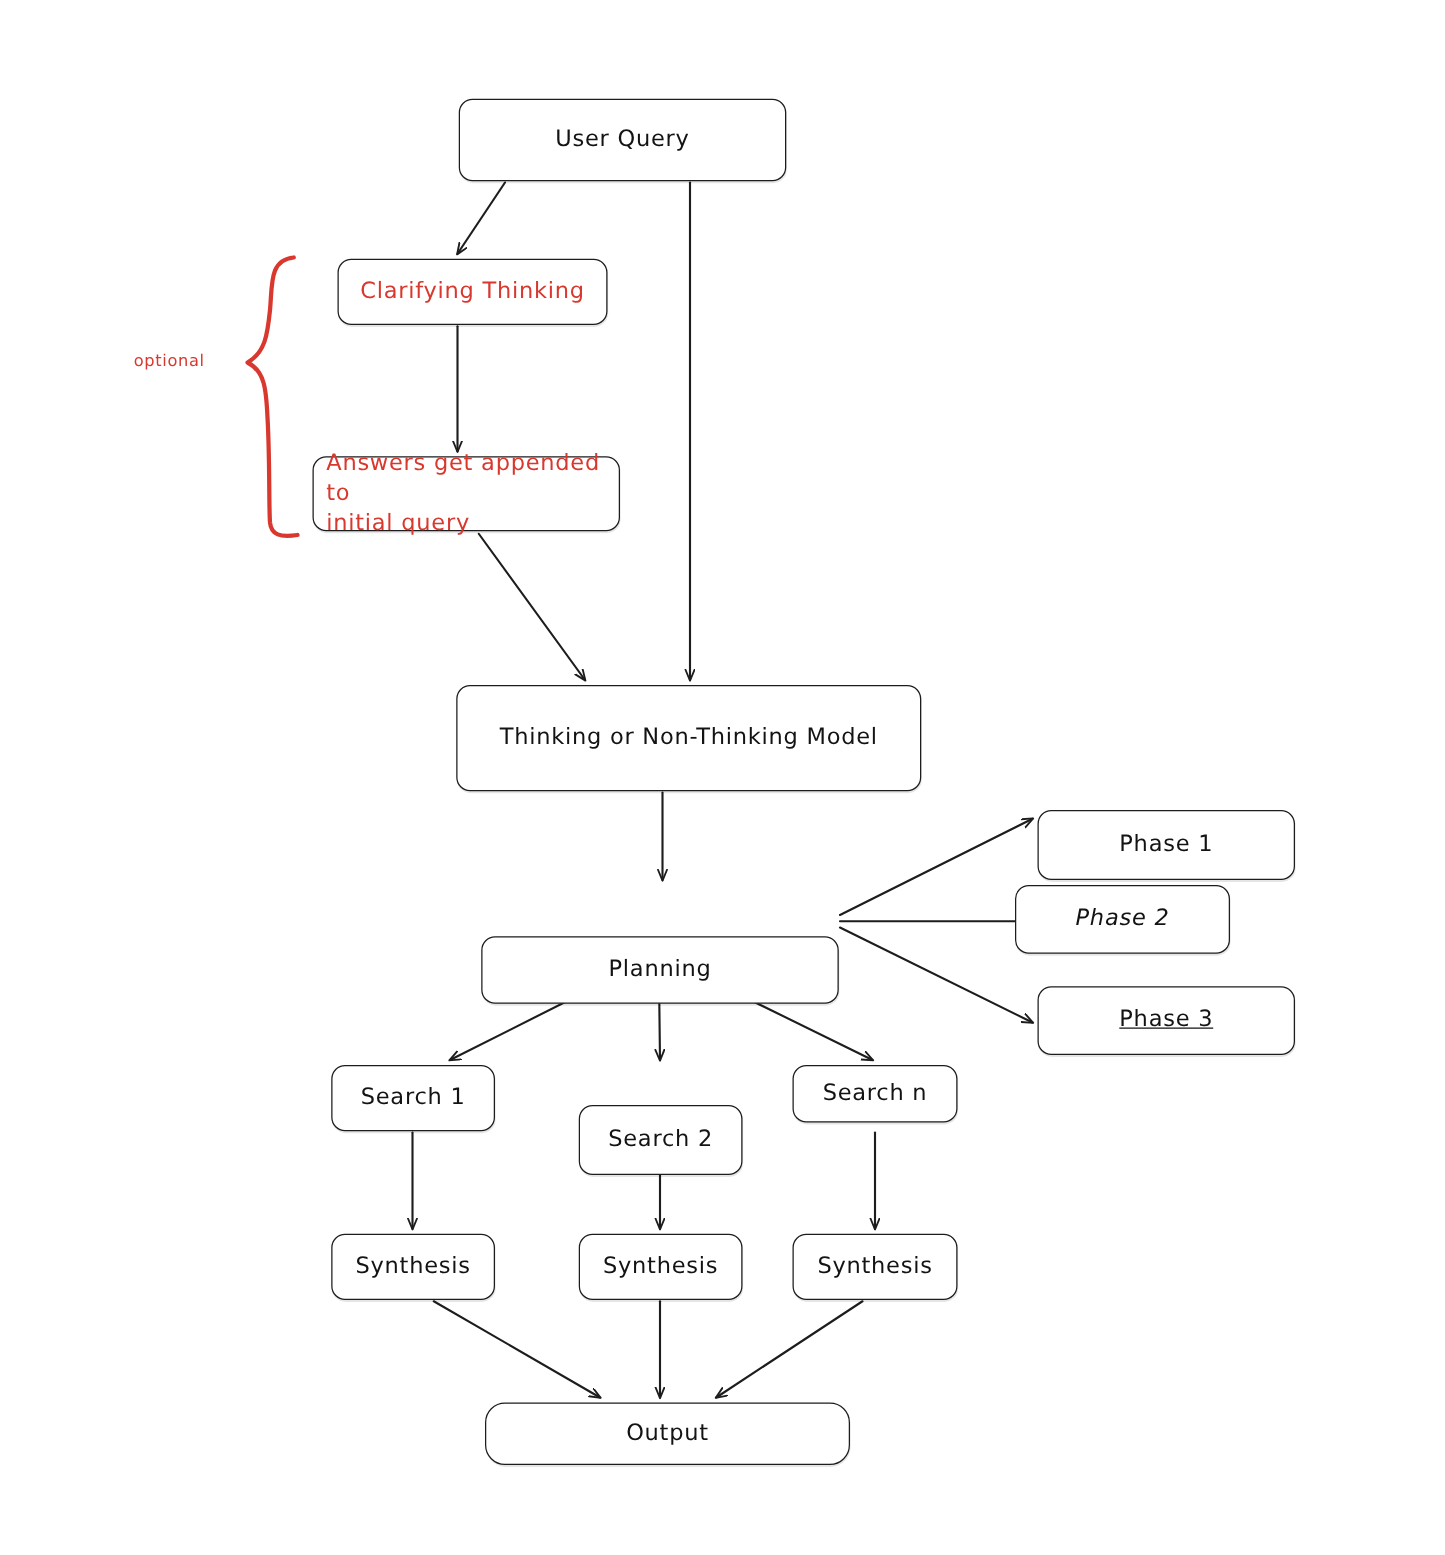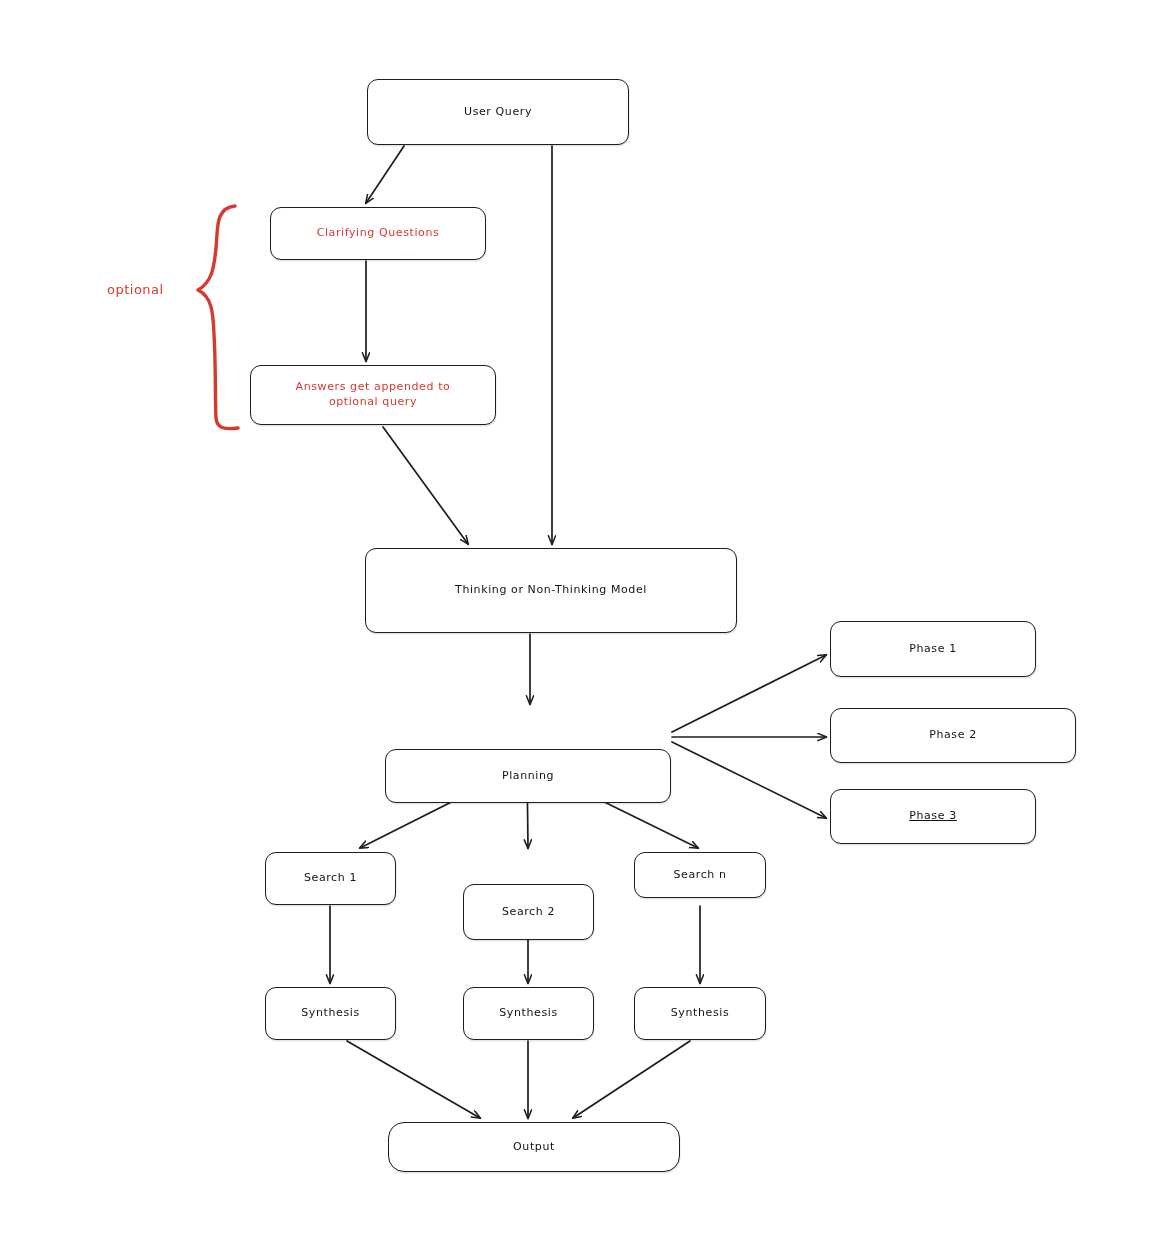--- a/index.html
+++ b/index.html
@@ -32,23 +32,22 @@
   }
   .node {
     position: absolute;
     box-sizing: border-box;
     border: 1.7px solid #1d1d1d;
     border-radius: 11px;
     background: #ffffff;
     display: flex;
     align-items: center;
     justify-content: center;
-    text-align: center;
     font-family: "DejaVu Sans", sans-serif;
-    font-size: 11px;
+    font-size: 18px;
     letter-spacing: 0.6px;
     color: #131313;
     line-height: 1.35;
     padding: 2px 10px;
     box-shadow: 0.5px 1.5px 0 rgba(0,0,0,0.10);
   }
   .node.red-text {
     color: #d9382e;
   }
   .node .label {
@@ -97,36 +96,36 @@
     <g id="brace-group" fill="none" stroke-linecap="round" stroke-linejoin="round">
         <path d="M 235 206 C 215 208 218 228 216 248 C 214 268 212 282 198 290 C 212 297 213 312 214 334 C 216 370 215 404 216 418 C 217 428 224 430 238 428" stroke="#d9382e" stroke-width="3.4" fill="none"></path>
       </g>
   </svg>
 
   <div id="nodes">
       <div class="node" style="left: 367px; top: 79px; width: 262px; height: 66px;">
         <span class="label">User Query</span>
       </div>
       <div class="node red-text" style="left: 270px; top: 207px; width: 216px; height: 53px;">
-        <span class="label">Clarifying Questions</span>
+        <span class="label">Clarifying Thinking</span>
       </div>
       <div class="node red-text" style="left: 250px; top: 365px; width: 246px; height: 60px;">
         <span class="label">Answers get appended to
-optional query</span>
+initial query</span>
       </div>
       <div class="node" style="left: 365px; top: 548px; width: 372px; height: 85px;">
         <span class="label">Thinking or Non-Thinking Model</span>
       </div>
       <div class="node" style="left: 385px; top: 708px; width: 286px; height: 54px; margin-top: 41px;">
         <span class="label">Planning</span>
       </div>
-      <div class="node" style="left: 830px; top: 621px; width: 206px; height: 56px;">
+      <div class="node" style="left: 830px; top: 648px; width: 206px; height: 56px;">
         <span class="label">Phase 1</span>
       </div>
-      <div class="node" style="left: 830px; top: 708px; width: 246px; height: 55px;">
+      <div class="node" style="left: 812px; top: 708px; width: 172px; height: 55px; font-style: italic;">
         <span class="label">Phase 2</span>
       </div>
       <div class="node" style="left: 830px; top: 789px; width: 206px; height: 55px; text-decoration: underline;">
         <span class="label">Phase 3</span>
       </div>
       <div class="node" style="left: 265px; top: 852px; width: 131px; height: 53px;">
         <span class="label">Search 1</span>
       </div>
       <div class="node" style="left: 463px; top: 852px; width: 131px; height: 56px; margin-top: 32px;">
         <span class="label">Search 2</span>

